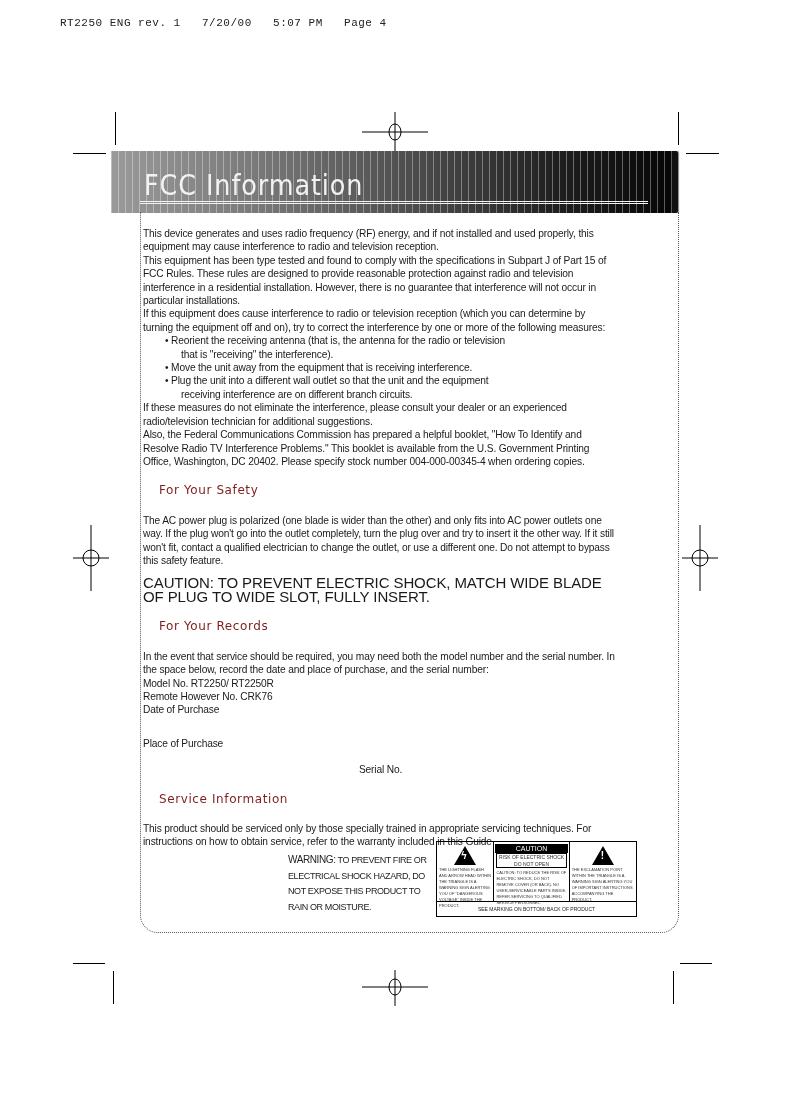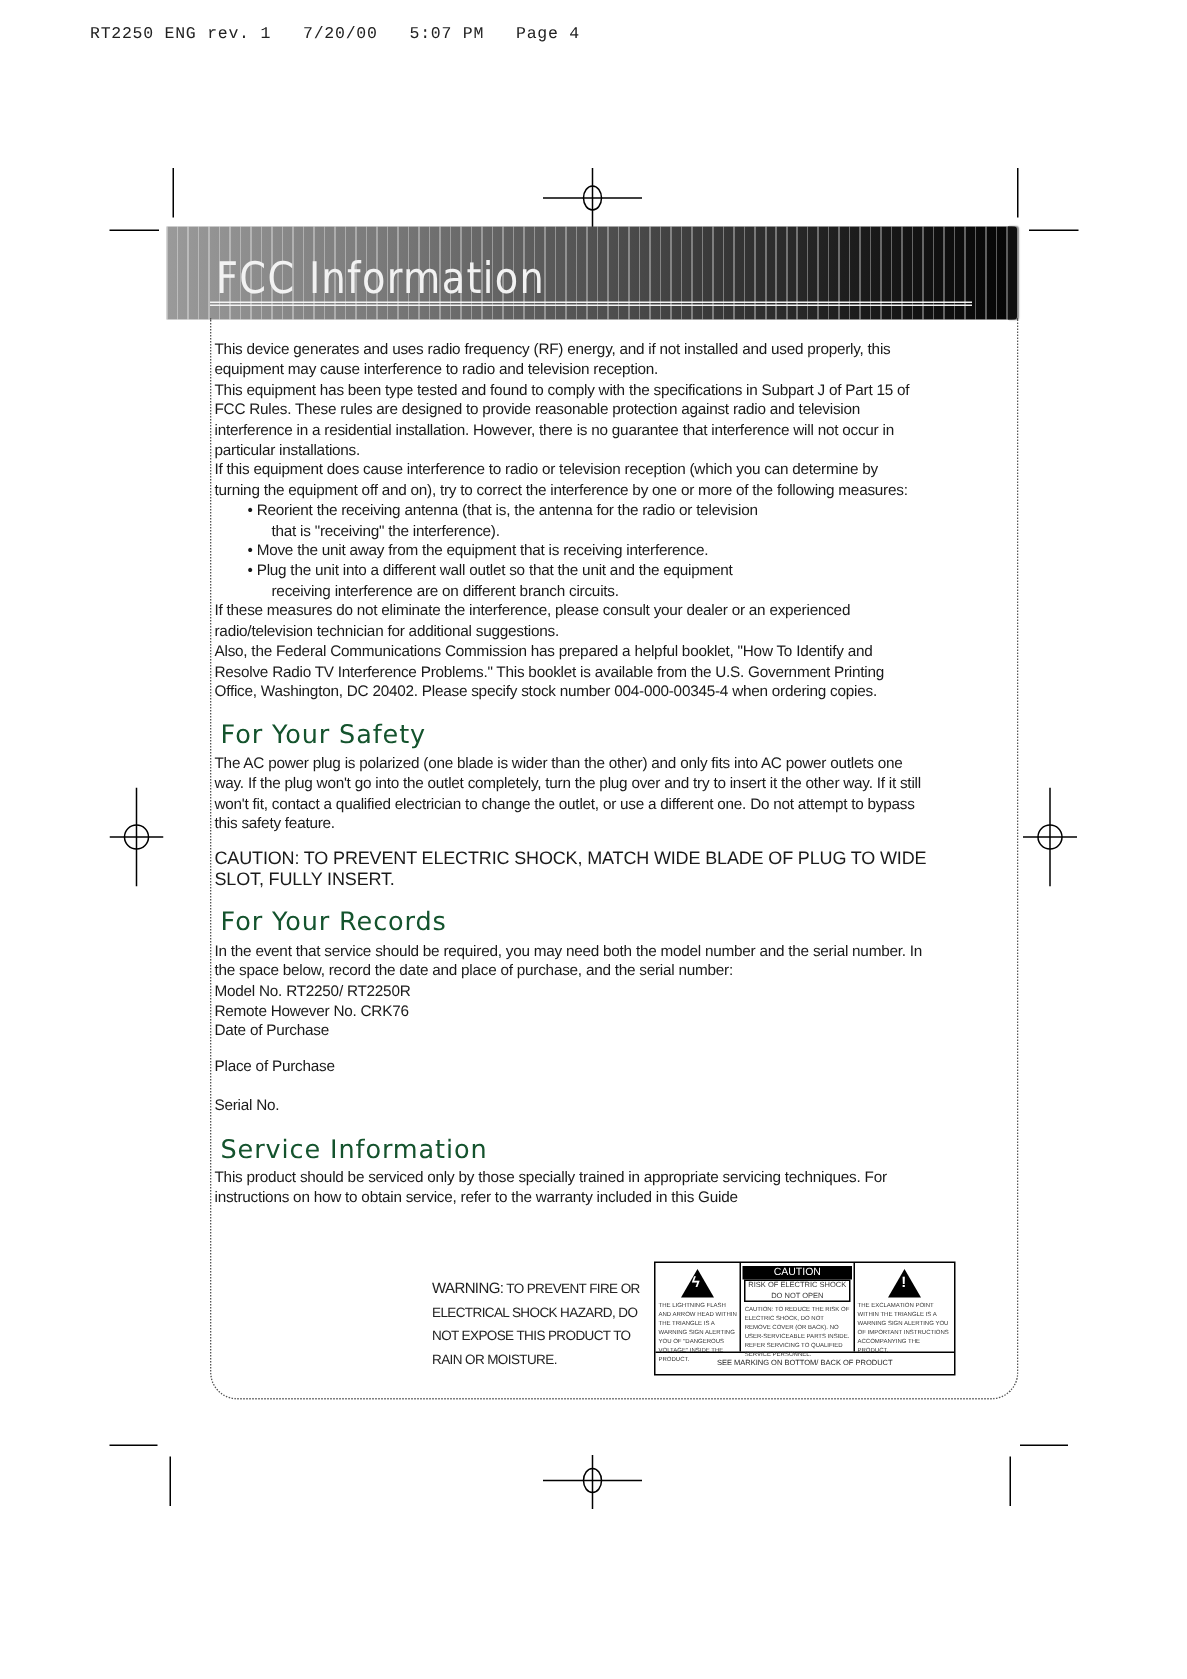--- a/index.html
+++ b/index.html
@@ -12,22 +12,22 @@
       repeating-linear-gradient(90deg, rgba(255,255,255,0.35) 0px, rgba(255,255,255,0.35) 1px, transparent 1px, transparent 7px),
       linear-gradient(90deg, #9a9a9a 0%, #7a7a7a 25%, #4a4a4a 55%, #1e1e1e 80%, #050505 100%); }
   .banner-cap { position:absolute; left:672px; top:151px; width:6px; height:62px; background:#111; border-radius:0 2px 2px 0; box-shadow:1px 0 1px #888; }
   .banner-title { position:absolute; left:144px; top:168px; font-family:"DejaVu Sans", sans-serif; font-size:29px; color:#f2f2f2; letter-spacing:1px; transform:scaleX(0.88); transform-origin:left top; font-weight:normal; }
   .banner-rule { position:absolute; left:140px; top:201px; width:508px; height:0; border-top:1px solid #f4f4f4; border-bottom:1px solid #f4f4f4; padding-top:1px; }
   .frame { position:absolute; left:140px; top:212px; width:537px; height:720px; border-left:1px dotted #555; border-right:1px dotted #555; border-bottom:1px dotted #555; border-radius:0 0 18px 18px; }
   .content { position:absolute; left:143px; top:227px; width:475px; font-size:10.2px; line-height:13.4px; letter-spacing:-0.15px; }
   .content p { margin:0; }
   .bullet { padding-left:30px; text-indent:-8px; }
   .bullet span.cont { display:block; text-indent:0; padding-left:8px; }
-  h2 { margin:4px; font-weight:normal; font-family:"DejaVu Sans", sans-serif; font-size:17px; letter-spacing:0.6px; color:#14532d; }
-  .caution { font-size:12px; line-height:14px; letter-spacing:-0.1px; }
+  h2 { margin:16px; font-weight:normal; font-family:"DejaVu Sans", sans-serif; font-size:12px; letter-spacing:0.6px; color:#7f1d1d; }
+  .caution { font-size:15px; line-height:14px; letter-spacing:-0.1px; }
   .warning-text { position:absolute; left:288px; top:852px; font-size:9px; line-height:15.5px; letter-spacing:-0.4px; color:#222; width:140px; }
   .label-box { position:absolute; left:436px; top:841px; width:201px; height:76px; border:1px solid #000; box-sizing:border-box; }
   .label-row { display:flex; height:59px; border-bottom:1px solid #000; }
   .label-col { box-sizing:border-box; padding:2px; font-size:4px; line-height:6px; color:#333; }
   .label-col.left { width:58px; border-right:1px solid #000; }
   .label-col.mid { width:75px; }
   .label-col.right { width:68px; border-left:1px solid #000; }
   .caution-head { background:#000; color:#fff; font-size:7px; text-align:center; height:9px; line-height:9px; margin:0 -1px 0 -1px; }
   .caution-sub { border:1px solid #000; font-size:5px; line-height:6.5px; text-align:center; margin:0 0 2px 0; }
   .tri { width:0; height:0; margin:2px auto 2px; border-left:11px solid transparent; border-right:11px solid transparent; border-bottom:19px solid #000; position:relative; }
@@ -94,22 +94,22 @@
     <p style="margin-top:5px;">The AC power plug is polarized (one blade is wider than the other) and only fits into AC power outlets one way. If the plug won't go into the outlet completely, turn the plug over and try to insert it the other way. If it still won't fit, contact a qualified electrician to change the outlet, or use a different one. Do not attempt to bypass this safety feature.</p>
     <p class="caution" style="margin-top:9px;">CAUTION: TO PREVENT ELECTRIC SHOCK, MATCH WIDE BLADE OF PLUG TO WIDE SLOT, FULLY INSERT.</p>
   </section>
 
   <section style="margin-top:16px;">
     <h2>For Your Records</h2>
     <p style="margin-top:5px;">In the event that service should be required, you may need both the model number and the serial number.  In the space below, record the date and place of purchase, and the serial number:</p>
     <p>Model No. RT2250/ RT2250R</p>
     <p>Remote However No. CRK76</p>
     <p>Date of Purchase</p>
-    <p style="margin-top:10px;">Place of Purchase</p>
-    <p style="margin-top:13px;">Serial No.</p>
+    <p style="margin-top:20px;">Place of Purchase</p>
+    <p style="margin-top:13px;text-align:center;">Serial No.</p>
   </section>
 
   <section style="margin-top:16px;">
     <h2>Service Information</h2>
     <p style="margin-top:5px;">This product should be serviced only by those specially trained in appropriate servicing techniques. For instructions on how to obtain service, refer to the warranty included in this Guide</p>
   </section>
 </div>
 
 <div class="warning-text">
   <span style="font-size:10px;">WARNING:</span>

